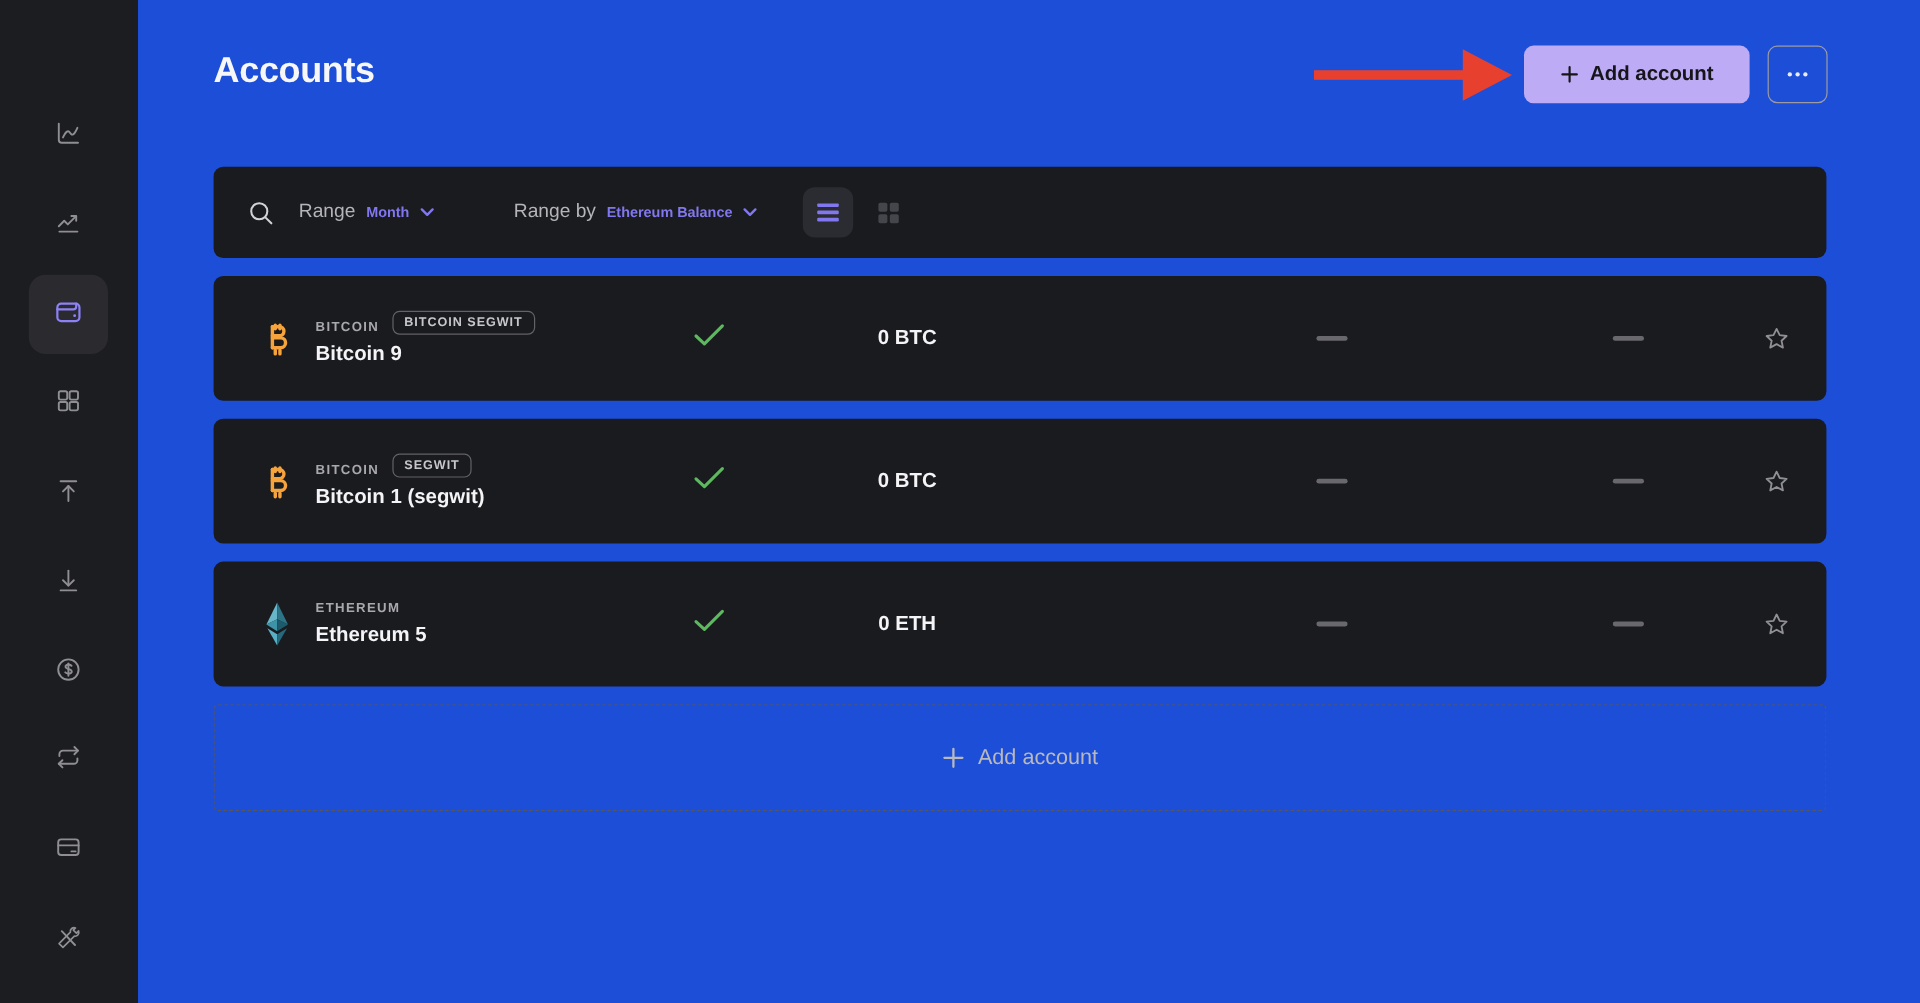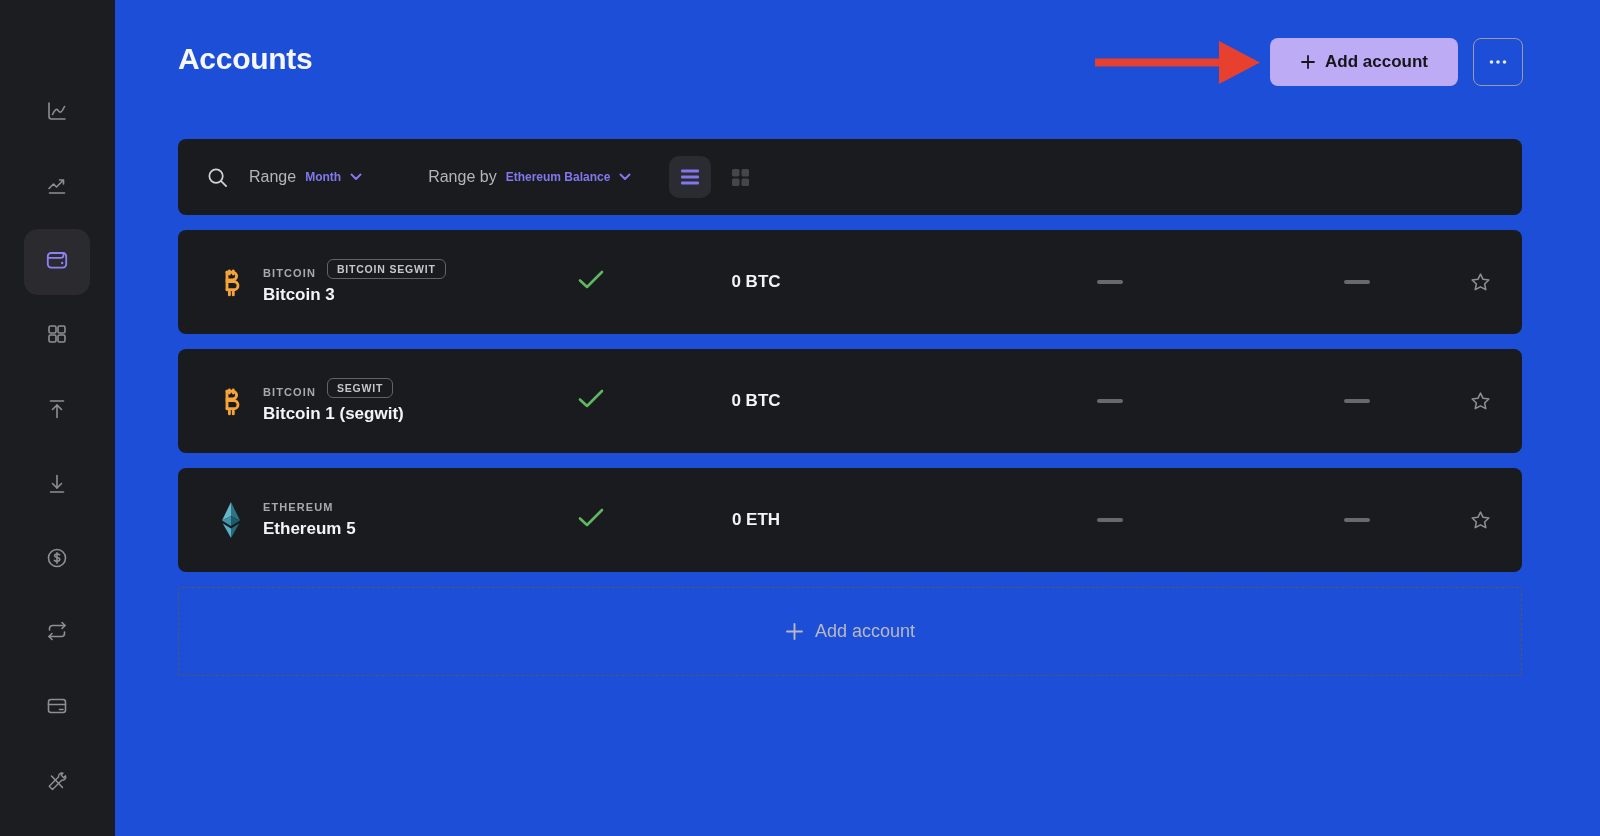--- a/index.html
+++ b/index.html
@@ -213,21 +213,21 @@
           <path d="M8.5 5.5h5.1a3.3 3.3 0 0 1 0 6.6H8.5"></path>
           <path d="M8.5 12.1h6a3.6 3.6 0 0 1 0 7.2H8.5" transform="translate(0,1.5)"></path>
         <path d="M10.6 2.6v2.6M14 2.6v2.6M10.6 20.9v2.6M14 20.9v2.6" transform="translate(0,1.8)"></path>
       </svg>
     </div>
     <div class="acc-info">
       <div class="acc-meta">
         <span class="acc-currency">BITCOIN</span>
         <span class="acc-badge">BITCOIN SEGWIT</span>
       </div>
-      <div class="acc-name">Bitcoin 3</div>
+      <div class="acc-name">Bitcoin 9</div>
     </div>
     <span class="acc-check"><svg width="26" height="20" viewBox="0 0 26 20">
           <polyline points="2,10.5 9,17 24,2" stroke="#5eb860" stroke-width="2.6" fill="none" stroke-linecap="round" stroke-linejoin="round"></polyline>
         </svg></span>
     <div class="acc-balance">0 BTC</div>
     <div class="acc-dash dash-1"></div>
     <div class="acc-dash dash-2"></div>
     <button class="acc-star">
         <svg width="23" height="23" viewBox="0 0 24 24">
           <path d="M12 3.2l2.7 5.5 6 .7-4.4 4.1 1.2 6-5.5-3-5.5 3 1.2-6-4.4-4.1 6-.7z" stroke="#8f8f94" stroke-width="1.6" fill="none" stroke-linejoin="round"></path>

